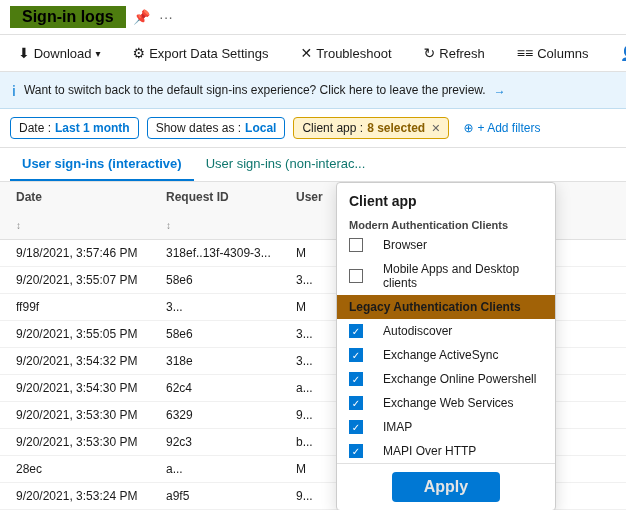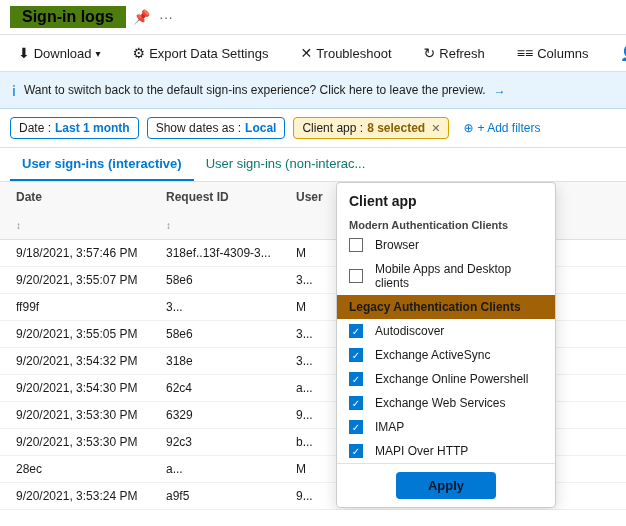--- a/index.html
+++ b/index.html
@@ -213,21 +213,21 @@
     }
     .dropdown-scroll {
       max-height: 280px;
       overflow-y: auto;
     }
     .dropdown-scroll::-webkit-scrollbar { width: 6px; }
     .dropdown-scroll::-webkit-scrollbar-thumb { background: #ccc; border-radius: 3px; }
     .dropdown-item {
       display: flex;
       align-items: center;
-      gap: 12px;
+      gap: 20px;
       padding: 5px 12px;
       cursor: pointer;
       font-size: 12px;
       color: #1a1a1a;
     }
     .dropdown-item.legacy-section {
       background: #a16207;
       font-weight: 600;
       font-size: 12px;
       color: #1a1a1a;
@@ -253,25 +253,25 @@
 
     
     .dropdown-footer {
       padding: 8px 12px;
       border-top: 1px solid #e0e0e0;
       display: flex;
       justify-content: center;
     }
     .apply-btn {
       background: #0078d4;
-      color: #0f172a;
+      color: #e5e5e5;
       border: none;
       border-radius: 4px;
       padding: 6px 32px;
-      font-size: 13px;
+      font-size: 16px;
       font-weight: 600;
       cursor: pointer;
     }
   </style>
 </head>
 <body>
 
 <div class="title-bar">
   <span class="title-text">Sign-in logs</span>
   <span class="title-pin">📌</span>

